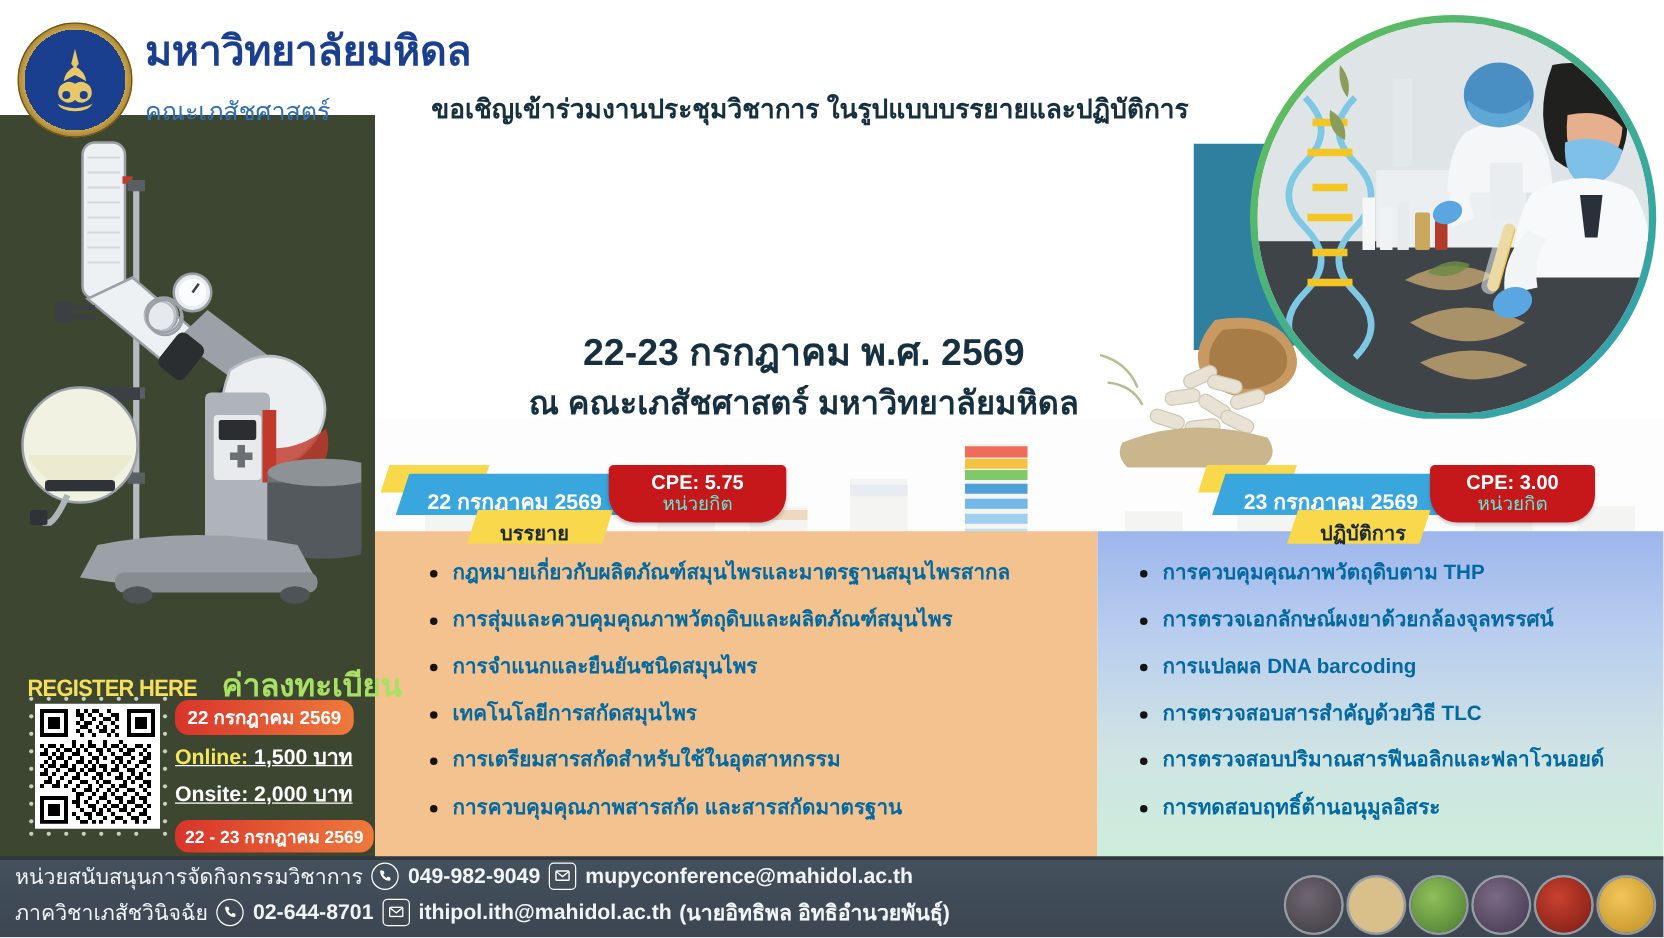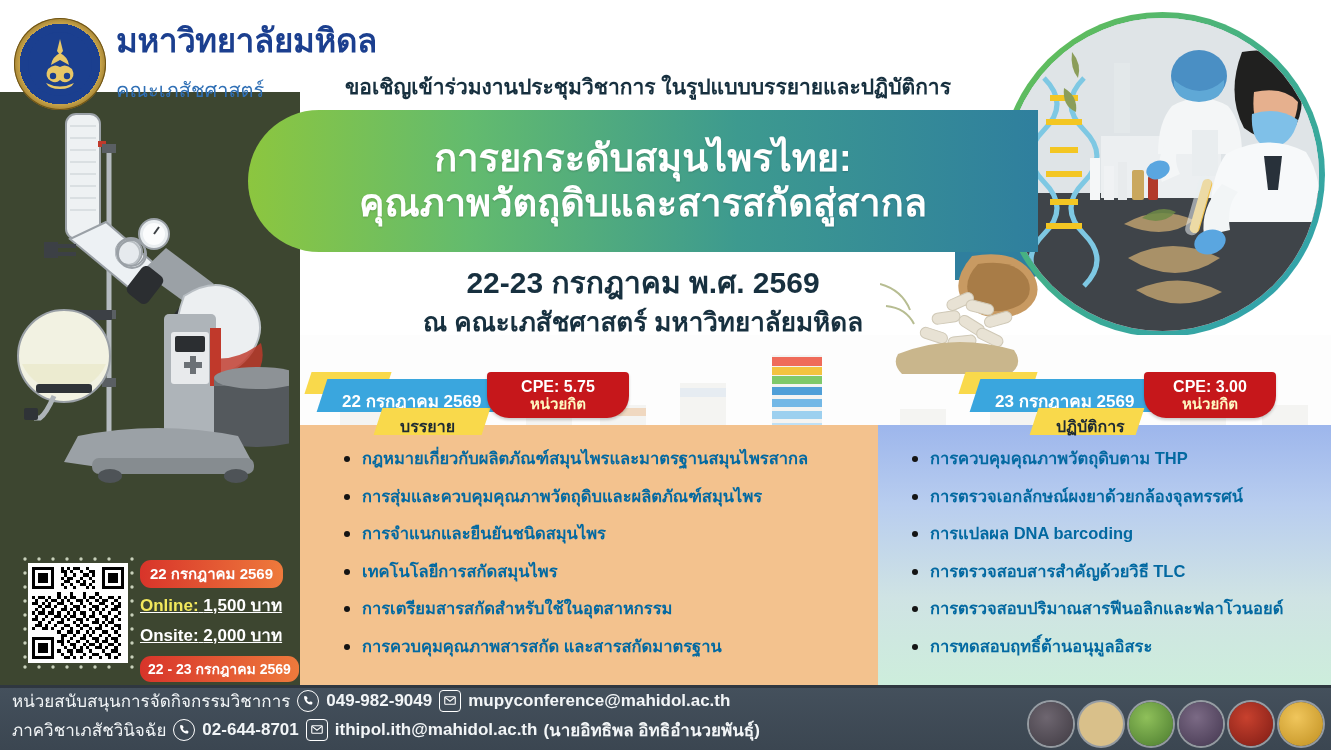--- a/index.html
+++ b/index.html
@@ -58,21 +58,21 @@
     background:linear-gradient(180deg,#9db6ec 0%,#b8cdef 30%,#cfe3e4 65%,#cdeedb 100%);}
   .tab-yellow{position:absolute;background:#f9d94b;transform:skewX(-18deg);}
   .tab-blue{position:absolute;background:#3aa6de;transform:skewX(-18deg);}
   .tab-label{position:absolute;color:#fff;font-weight:bold;font-size:17px;white-space:nowrap;}
   .tab-sub{position:absolute;color:#1d2a33;font-weight:bold;font-size:16px;white-space:nowrap;}
 
   .cpe{position:absolute;height:46px;background:#c6171b;border-radius:4px 4px 22px 22px;
     display:flex;flex-direction:column;align-items:center;justify-content:center;
     box-shadow:0 2px 3px rgba(0,0,0,.2);}
   .cpe-l1{color:#fff;font-weight:bold;font-size:16px;line-height:1.04;white-space:nowrap;}
-  .cpe-l2{color:#fef9c3;font-weight:bold;font-size:15px;line-height:1.04;white-space:nowrap;}
+  .cpe-l2{color:#5eead4;font-weight:normal;font-size:15px;line-height:1.04;white-space:nowrap;}
 
   
   ul.blist{list-style:none;margin:0;padding:0;position:absolute;}
   ul.blist li{position:relative;padding-left:22px;font-size:16.5px;font-weight:bold;color:#0369a1;
     line-height:1;margin-bottom:21px;white-space:nowrap;}
   ul.blist li:before{content:"";position:absolute;left:4px;top:6px;width:6px;height:6px;border-radius:50%;background:#141414;}
 
   
   .reg-head{position:absolute;left:22px;top:528px;display:flex;align-items:baseline;gap:8px;}
   .reg-en{font-size:19px;font-weight:bold;color:#f5e05a;letter-spacing:-.6px;
@@ -312,26 +312,20 @@
           <path d="M258 138 l18 0 l-4 34 l-10 0 Z" fill="#28313a"></path>
           <path d="M216 166 q-22 24 -18 52 l26 -6 q-4 -24 8 -38 Z" fill="#f2f5f6"></path>
           <ellipse cx="204" cy="224" rx="16" ry="12" fill="#5aa6e0" transform="rotate(-18 204 224)"></ellipse>
           <rect x="190" y="160" width="10" height="56" rx="5" fill="#f0c14b" transform="rotate(16 195 188)"></rect>
           <rect x="186" y="156" width="13" height="62" rx="6" fill="#e9eef1" opacity=".55" transform="rotate(16 192 187)"></rect>
         </g>
       </svg>
     </div>
   </div>
 
-  <div class="title-banner">
-    <div class="title-txt">
-      <div class="title-l1">การยกระดับสมุนไพรไทย:</div>
-      <div class="title-l2">คุณภาพวัตถุดิบและสารสกัดสู่สากล</div>
-    </div>
-  </div>
 
   <div class="when">
     <div class="when-date">22-23 กรกฎาคม พ.ศ. 2569</div>
     <div class="when-place">ณ คณะเภสัชศาสตร์ มหาวิทยาลัยมหิดล</div>
   </div>
 
   <div class="tlc">
     <div class="lane" style="left:40px;height:62px;">
         <div class="band" style="top:6px;height:10px;background:#e3e9ef;"></div>
       </div>
@@ -417,20 +411,24 @@
 
   <ul class="blist" style="left:908px;top:450px;width:415px;">
     <li>การควบคุมคุณภาพวัตถุดิบตาม THP</li>
     <li>การตรวจเอกลักษณ์ผงยาด้วยกล้องจุลทรรศน์</li>
     <li>การแปลผล DNA barcoding</li>
     <li>การตรวจสอบสารสำคัญด้วยวิธี TLC</li>
     <li>การตรวจสอบปริมาณสารฟีนอลิกและฟลาโวนอยด์</li>
     <li>การทดสอบฤทธิ์ต้านอนุมูลอิสระ</li>
   </ul>
 
+  <div class="reg-head">
+    <span class="reg-en">REGISTER HERE</span>
+    <span class="reg-th">ค่าลงทะเบียน</span>
+  </div>
 
   <div class="qr-dots">
     <svg width="113" height="114">
       <g fill="#c9d1bb">
         <circle cx="3" cy="3" r="1.7"></circle>
           <circle cx="3" cy="17" r="1.7"></circle>
           <circle cx="3" cy="31" r="1.7"></circle>
         <circle cx="3" cy="45" r="1.7"></circle>
           <circle cx="3" cy="59" r="1.7"></circle>
           <circle cx="3" cy="73" r="1.7"></circle>

